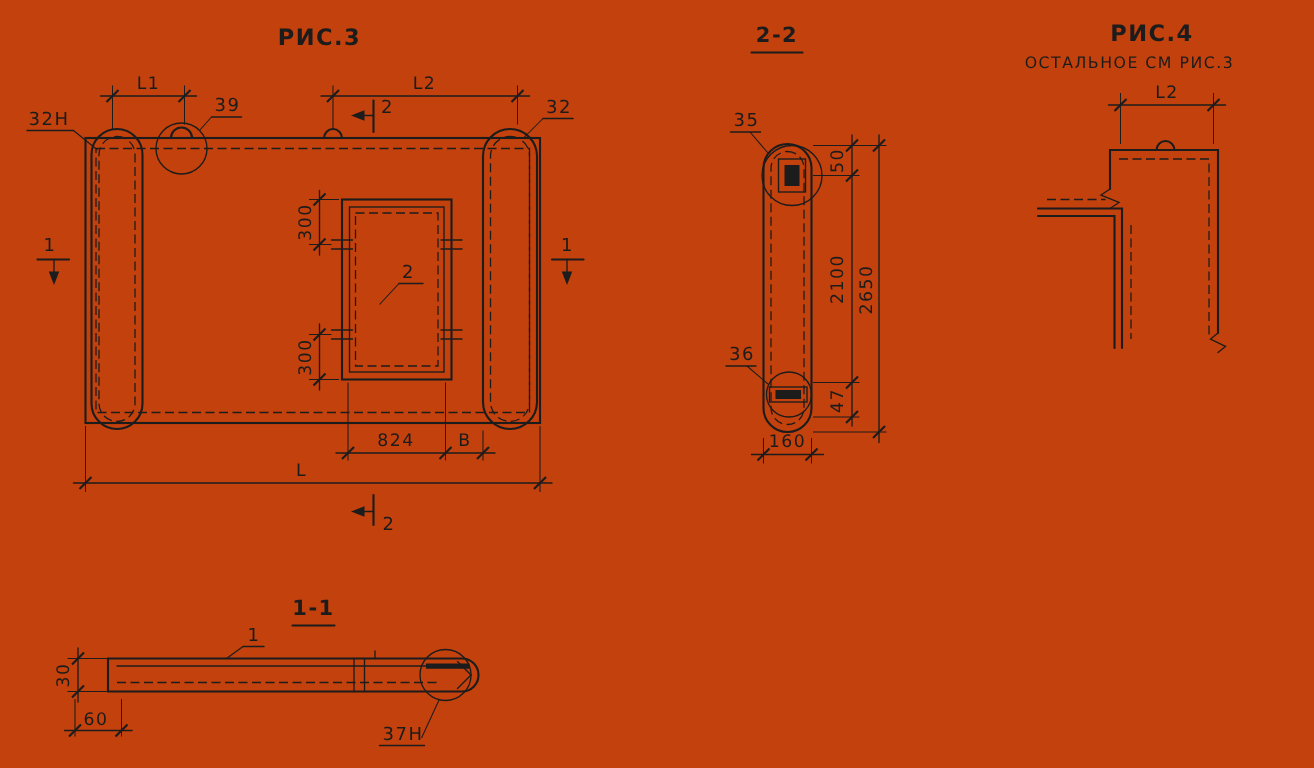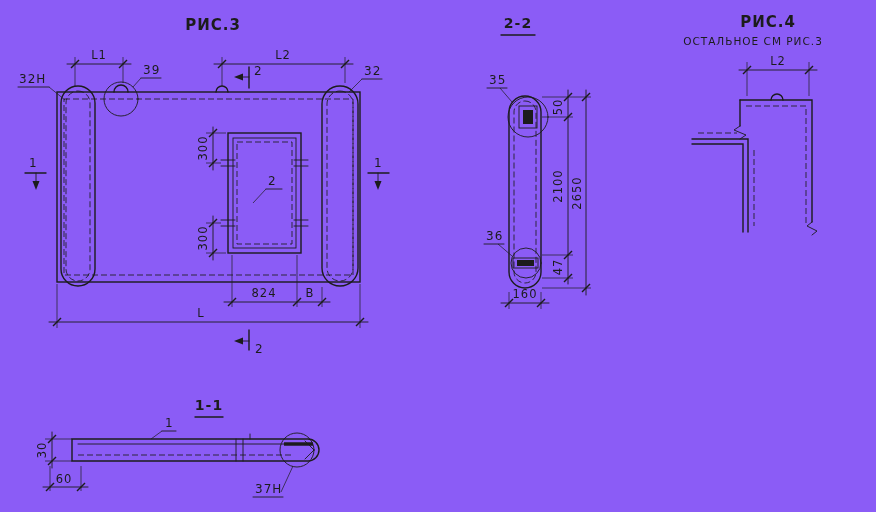--- a/index.html
+++ b/index.html
@@ -1,18 +1,18 @@
 <!DOCTYPE html>
 <html><head>
 <meta charset="utf-8">
 <style>
   html,body{margin:0;padding:0;background:#d9d9d9;}
   .sheet{
     width:876px;height:512px;position:relative;margin:0 auto;
-    background:#8b5cf6;overflow:hidden;
+    background:#c2410c;overflow:hidden;
     font-family:"DejaVu Sans", sans-serif;
   }
   svg{display:block;}
   svg text{fill:#1c1c1c;letter-spacing:1px;}
   .t-title{font-size:15px;font-weight:bold;}
   .t-sec{font-size:14px;font-weight:bold;}
   .t-sub{font-size:10.5px;}
   .t-lbl{font-size:12px;}
   .t-dim{font-size:11.5px;}
   .s1{stroke:#1c1c1c;stroke-width:1.4;fill:none;stroke-linecap:round;}

